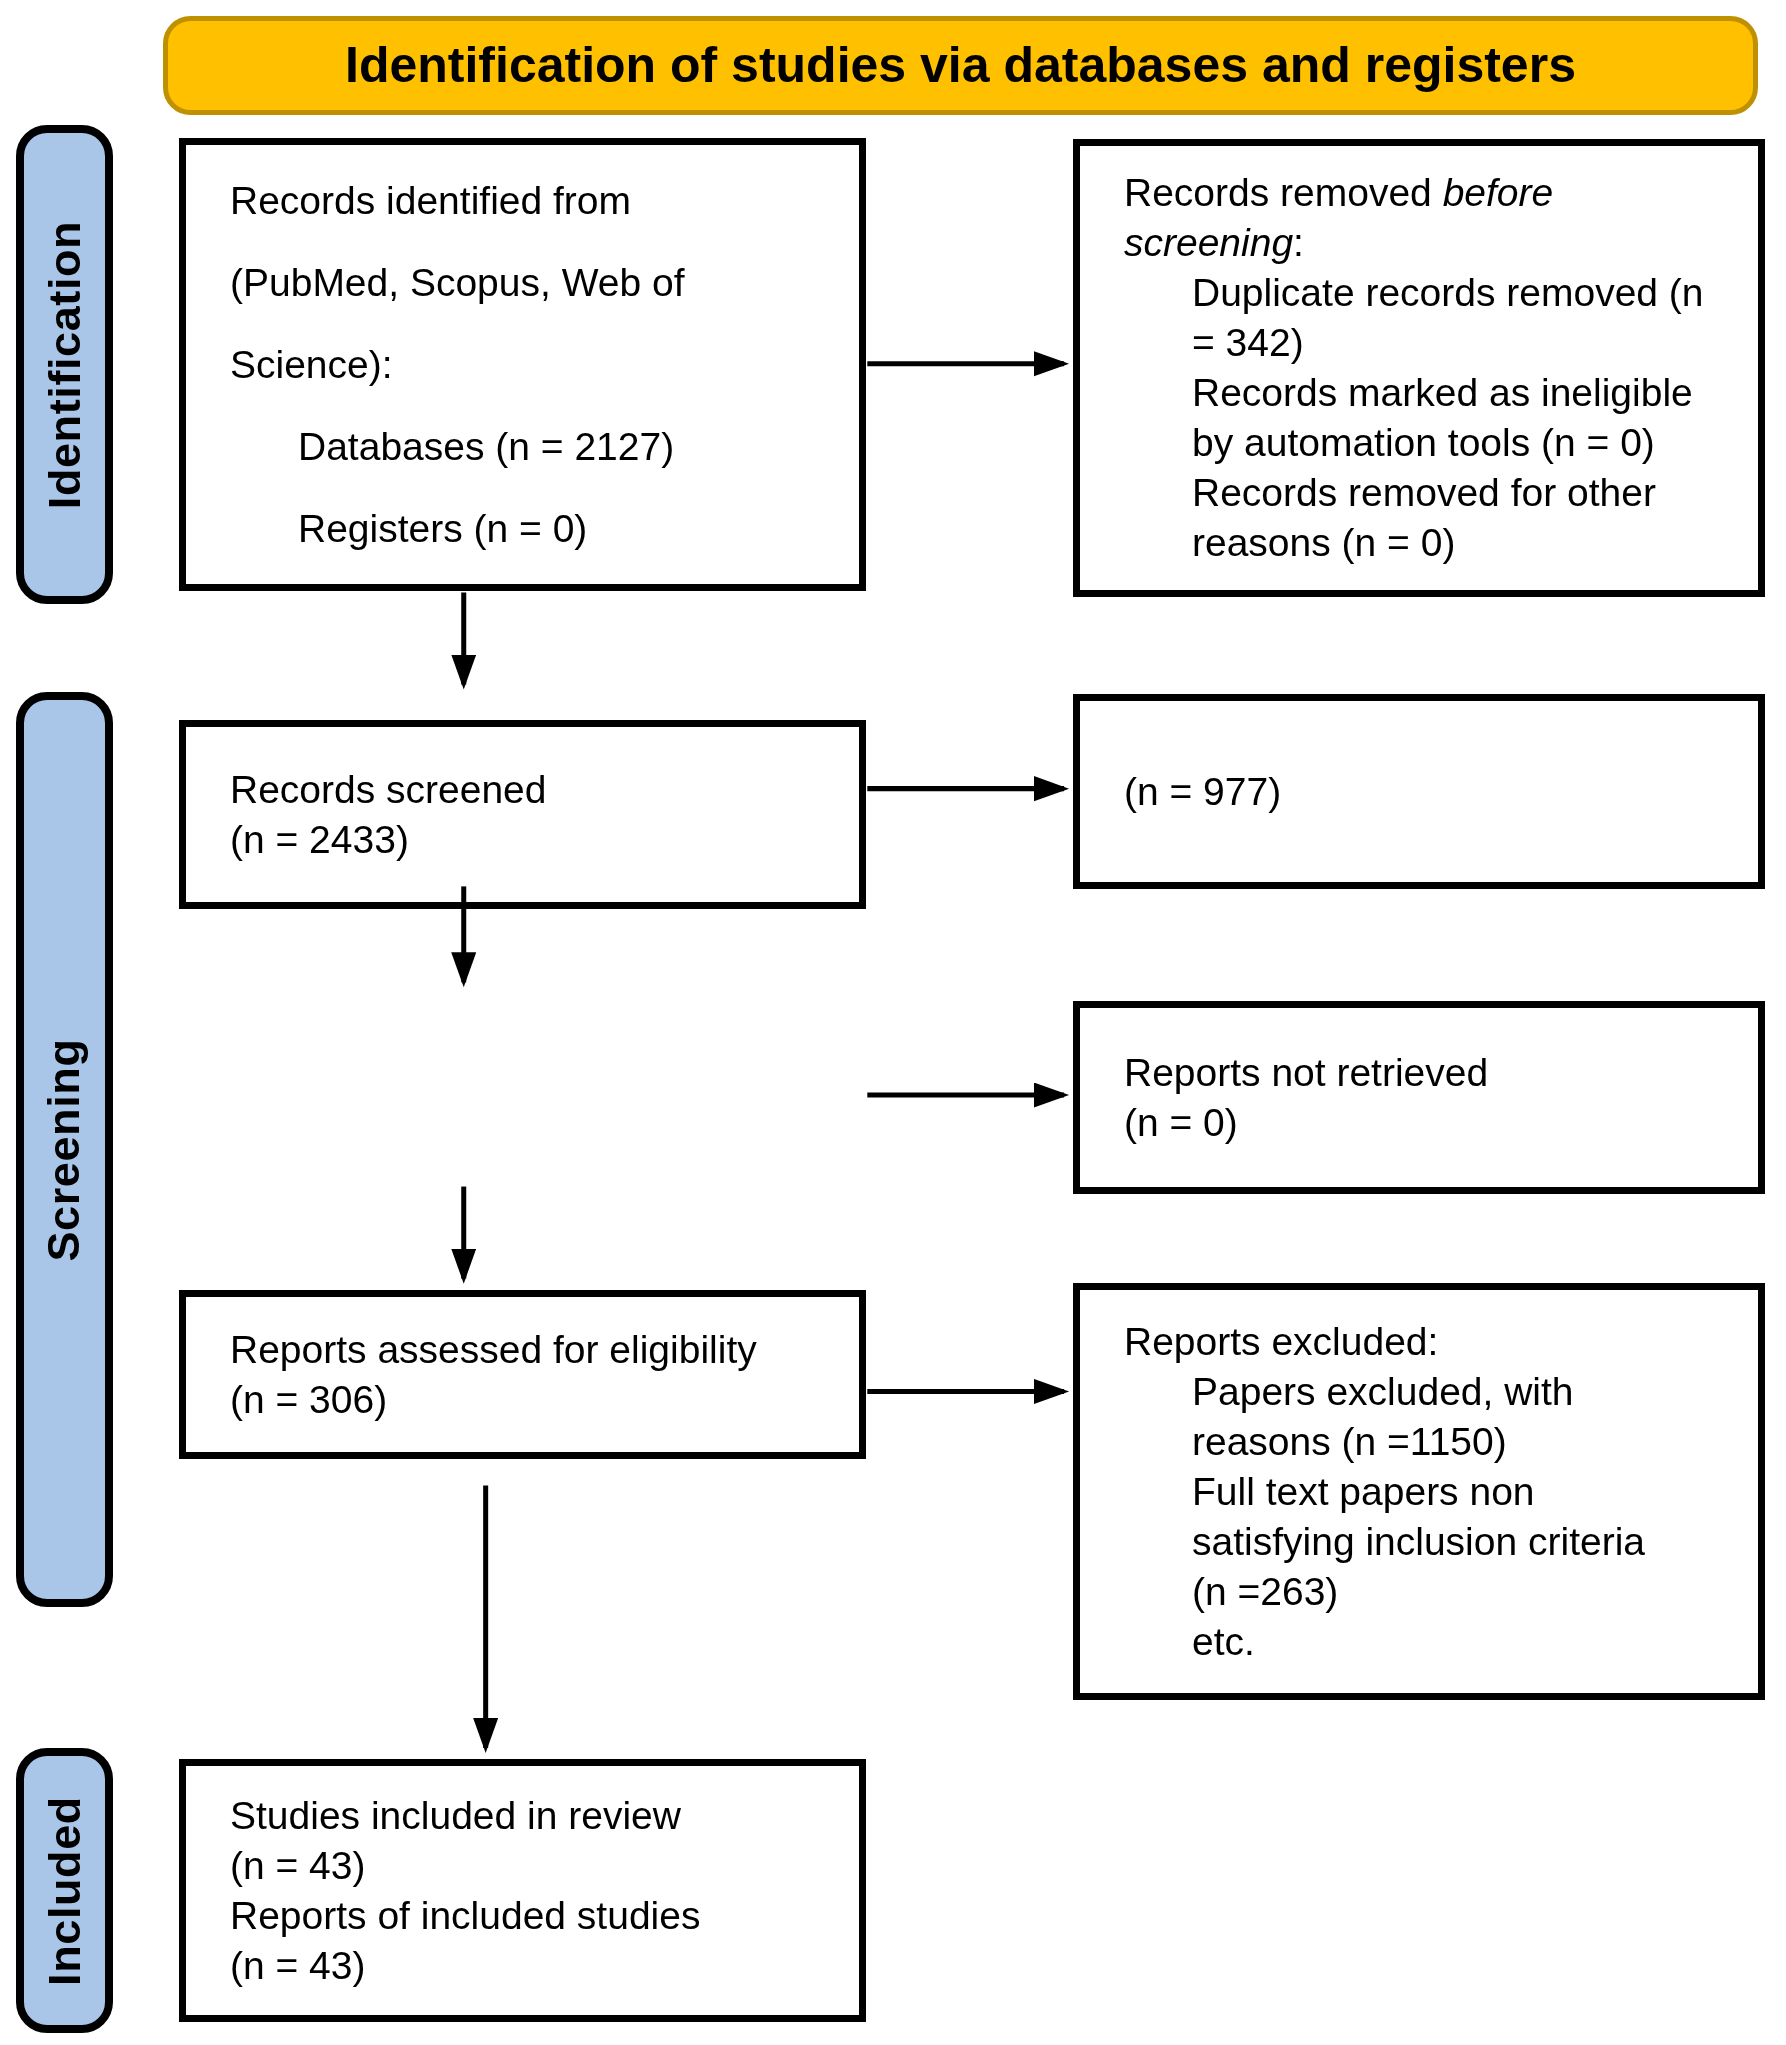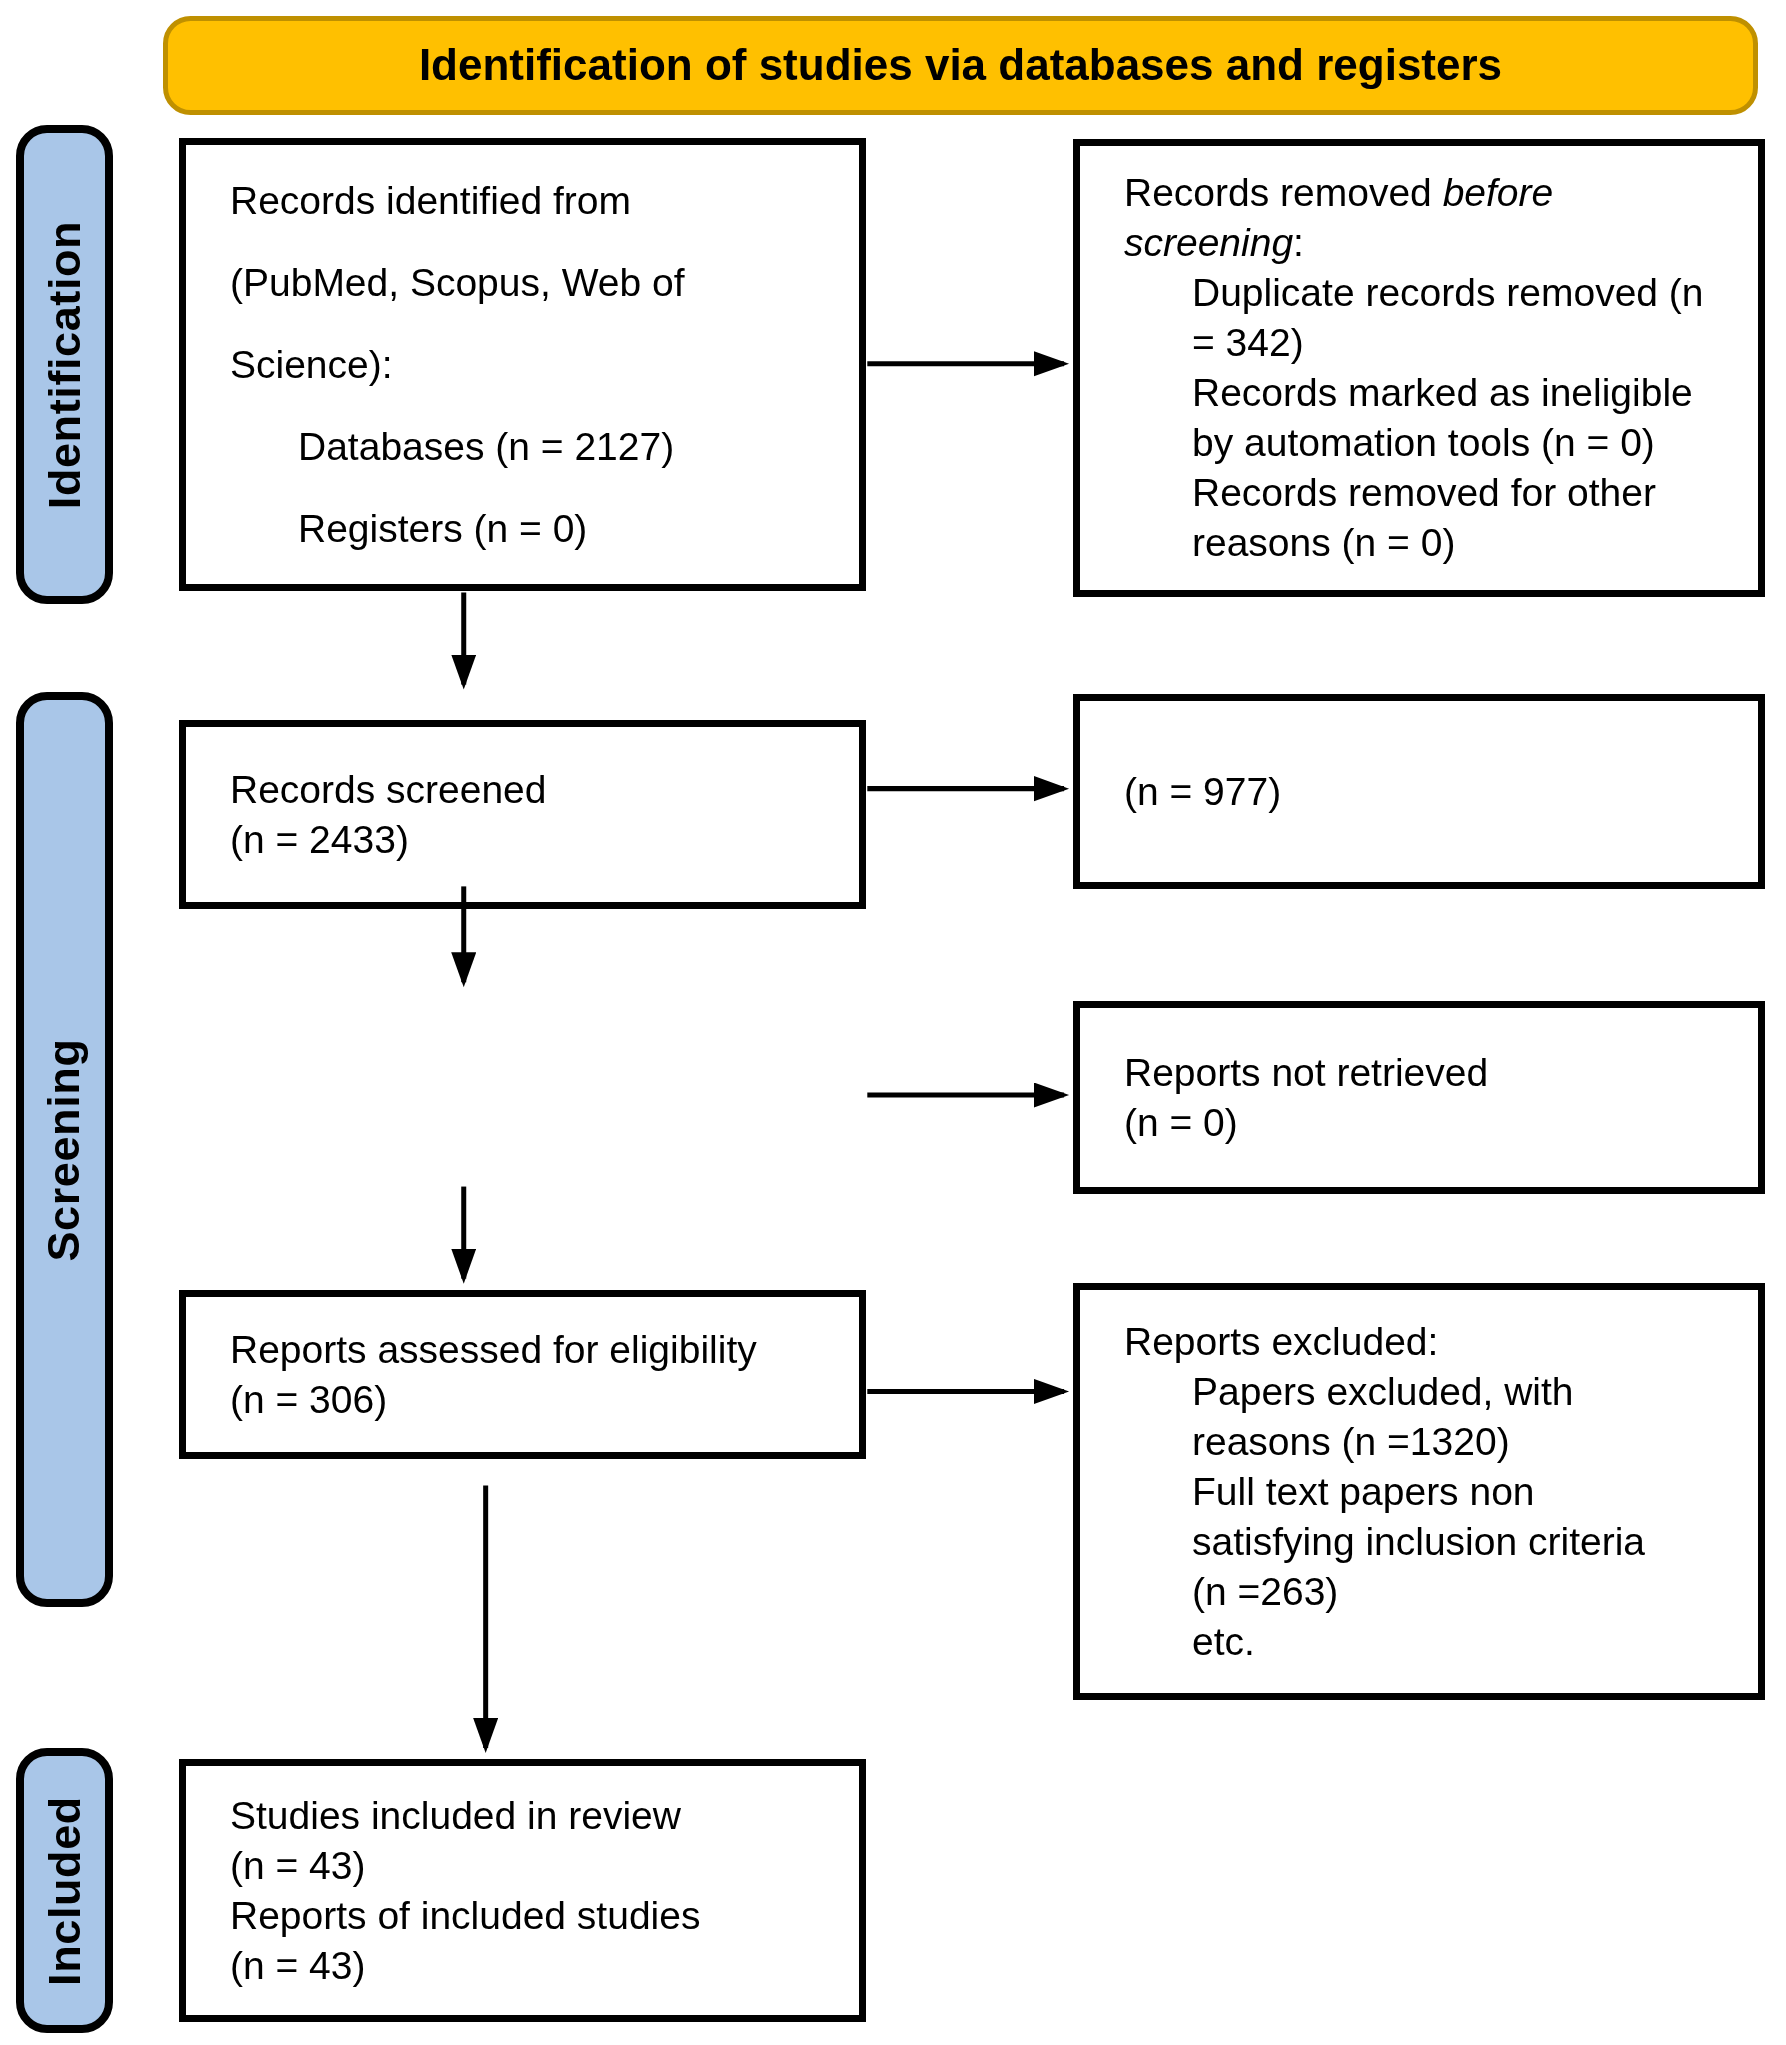--- a/index.html
+++ b/index.html
@@ -13,21 +13,21 @@
     overflow:hidden;
   }
   .banner{
     position:absolute;
     left:163px; top:15.7px; width:1595px; height:99px;
     background:#FFC000;
     border:5.6px solid #BF9000;
     border-radius:27.6px;
     box-sizing:border-box;
     display:flex; align-items:center; justify-content:center;
-    font-size:44px; font-weight:bold;
+    font-size:50px; font-weight:bold;
   }
   .stage{
     position:absolute;
     width:97px;
     background:#A9C6E8;
     border:8.8px solid #000;
     border-radius:31px;
     box-sizing:border-box;
     display:flex; align-items:center; justify-content:center;
   }
@@ -113,21 +113,21 @@
       <div class="line"><span>Reports not retrieved</span></div>
       <div class="line"><span>(n = 0)</span></div>
     </div>
   <div class="box" id="box-assessed">
       <div class="line"><span>Reports assessed for eligibility</span></div>
       <div class="line"><span>(n = 306)</span></div>
     </div>
   <div class="box" id="box-reports-excluded">
       <div class="line"><span>Reports excluded:</span></div>
       <div class="line ind"><span>Papers excluded, with</span></div>
-      <div class="line ind"><span>reasons (n =1320)</span></div>
+      <div class="line ind"><span>reasons (n =1150)</span></div>
       <div class="line ind"><span>Full text papers non</span></div>
       <div class="line ind"><span>satisfying inclusion criteria</span></div>
       <div class="line ind"><span>(n =263)</span></div>
       <div class="line ind"><span>etc.</span></div>
     </div>
   <div class="box" id="box-included">
       <div class="line"><span>Studies included in review</span></div>
       <div class="line"><span>(n = 43)</span></div>
       <div class="line"><span>Reports of included studies</span></div>
       <div class="line"><span>(n = 43)</span></div>

